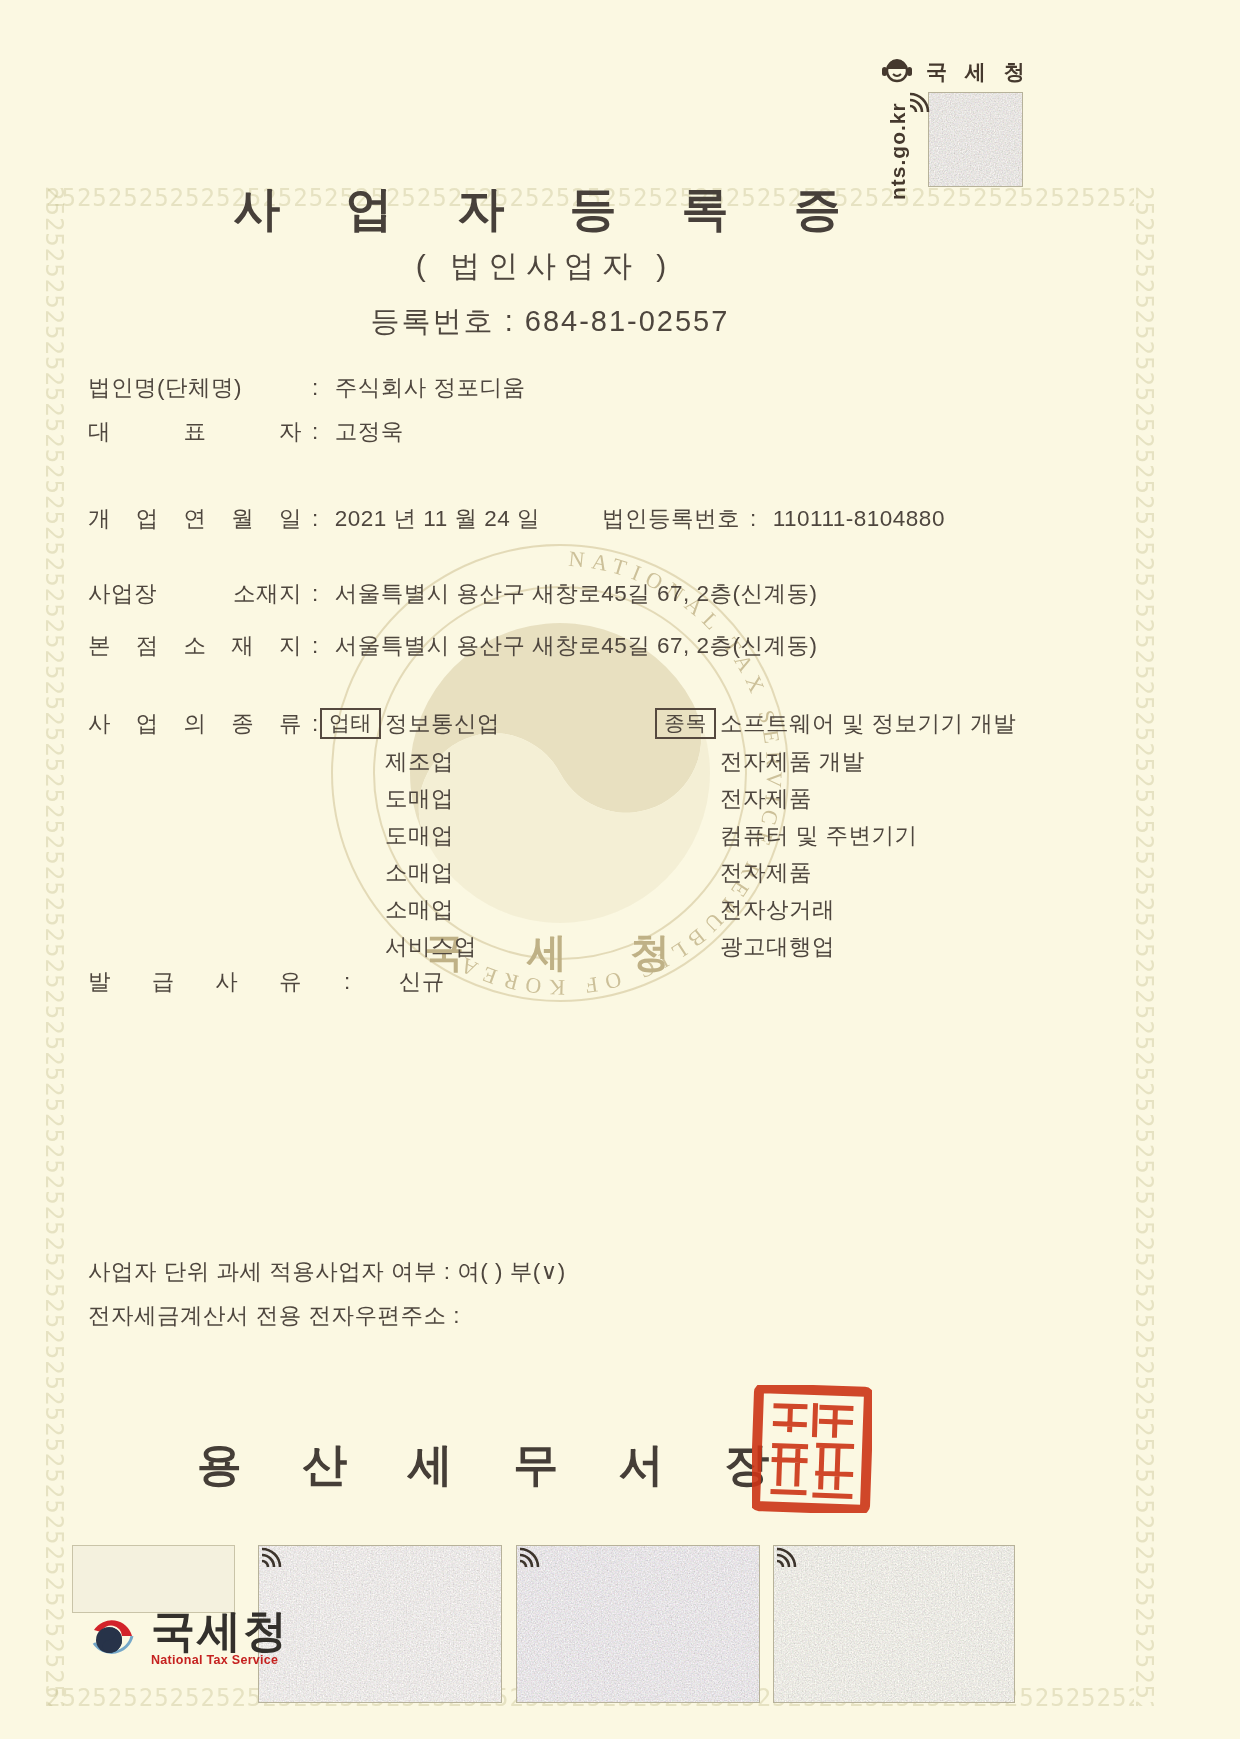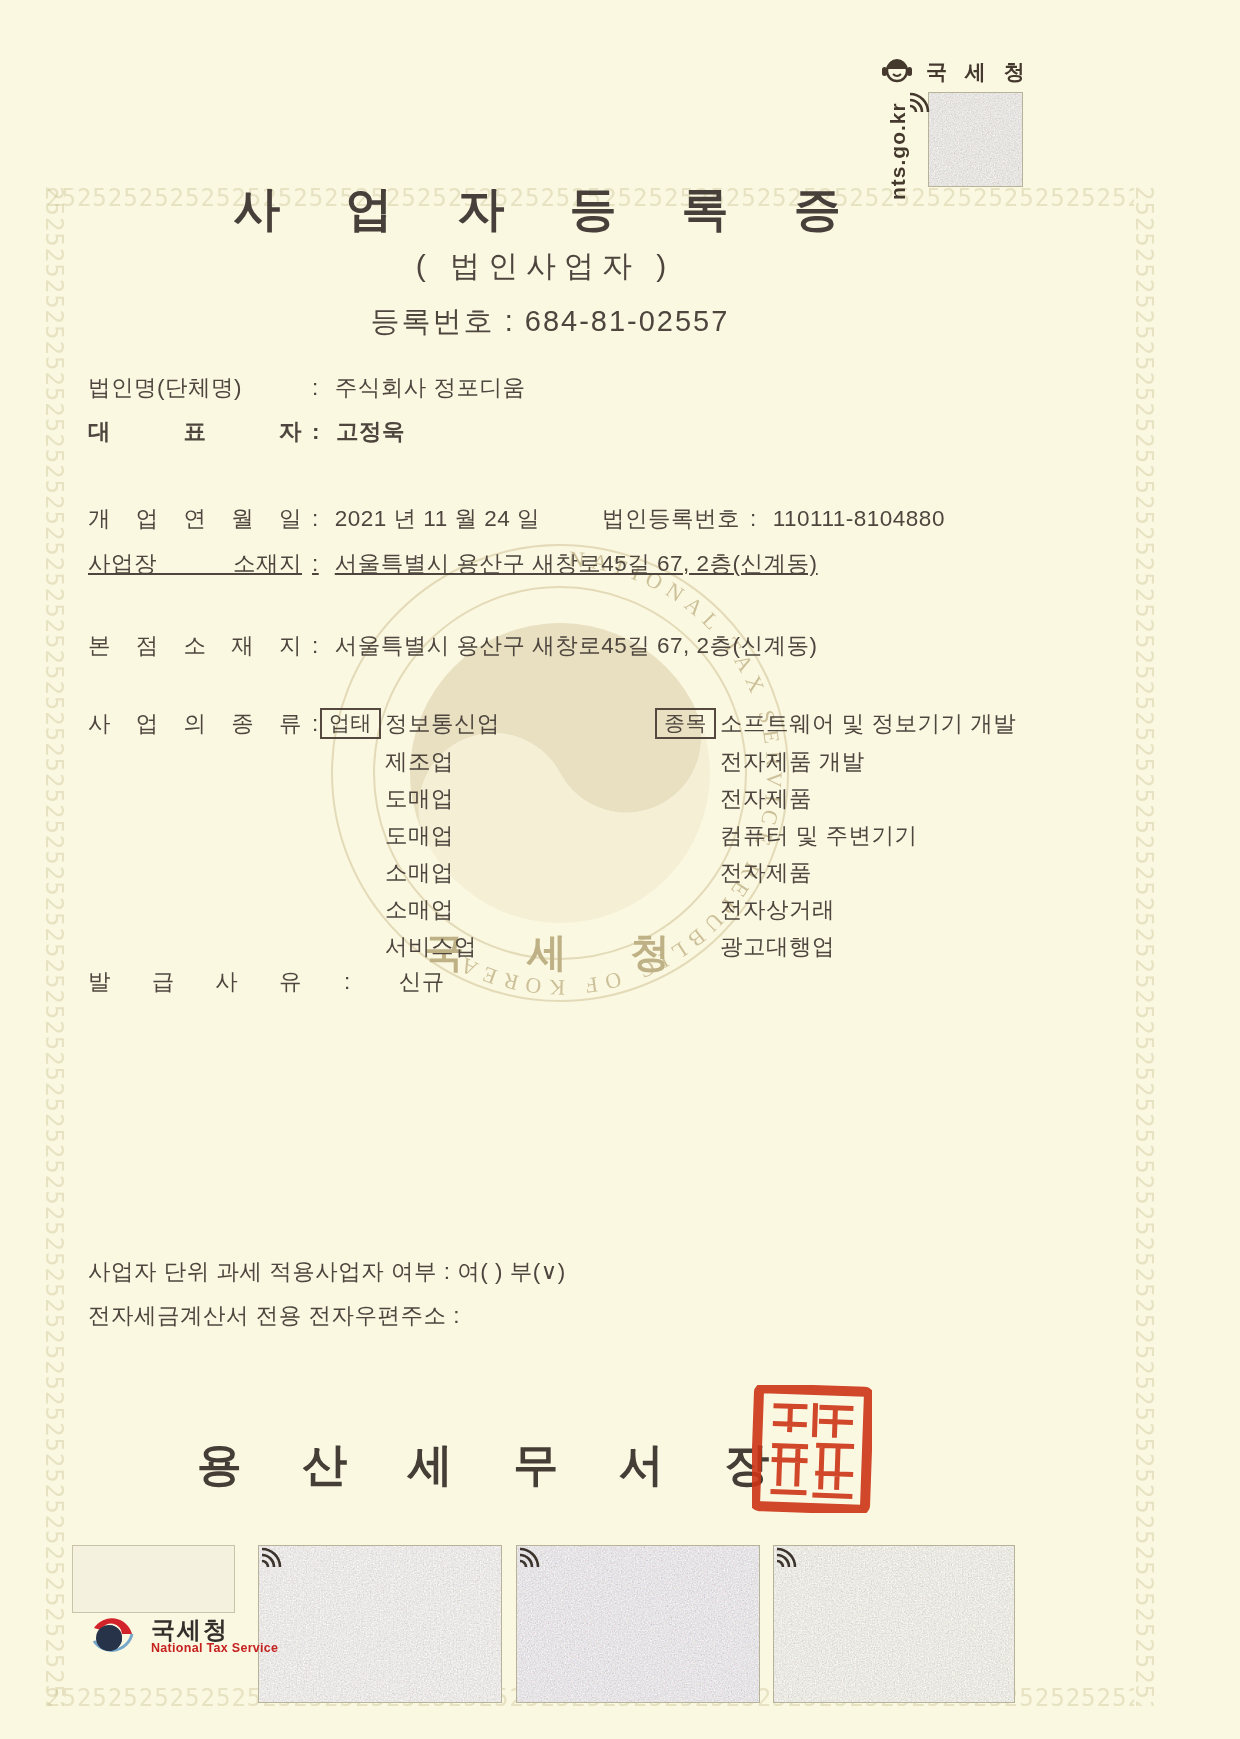--- a/index.html
+++ b/index.html
@@ -35,21 +35,21 @@
           letter-spacing:24px;color:#453e37;}
   
   .agency-label{font-size:21px;font-weight:bold;letter-spacing:6px;color:#45392e;}
   .nts-url{position:absolute;left:886px;top:90px;width:30px;height:110px;
            writing-mode:vertical-rl;transform:rotate(180deg);font-size:21px;font-weight:bold;
            letter-spacing:1px;color:#45392e;}
   .noise-box{position:absolute;border:1px solid #b7b29a;}
   
   .white-box{position:absolute;left:72px;top:1545px;width:161px;height:66px;
              background:#f4f1de;border:1px solid #c9c4a8;}
-  .nts-logo-text{font-size:24px;font-weight:bold;letter-spacing:2px;color:#33302c;}
+  .nts-logo-text{font-size:44px;font-weight:bold;letter-spacing:2px;color:#33302c;}
   .nts-logo-sub{font-size:12.5px;font-weight:bold;color:#c5211f;letter-spacing:.3px;}
   .wifi{position:absolute;}
 </style>
 </head>
 <body>
 
 <div class="page">
 
   <div class="border-strip bs-top">2525252525252525252525252525252525252525252525252525252525252525252525252525252525252525252525252525252525252525252525252525252525252525252525252525252525252525</div>
   <div class="border-strip bs-bottom">2525252525252525252525252525252525252525252525252525252525252525252525252525252525252525252525252525252525252525252525252525252525252525252525252525252525252525</div>
@@ -108,35 +108,35 @@
 
   <div class="abs subtitle">( 법인사업자 )</div>
   <div class="abs title">사 업 자 등 록 증</div>
   <div class="abs regno">등록번호 : 684-81-02557</div>
 
   <div class="row" style="top:372px;">
     <span class="lbl">법인명(단체명)</span>
     <span class="colon">:</span>
     <span>주식회사 정포디움</span>
   </div>
-  <div class="row" style="top:416px;font-weight:bold;">
+  <div class="row" style="top:416px;">
     <span class="lbl">대 표 자</span>
     <span class="colon">:</span>
     <span>고정욱</span>
   </div>
   <div class="row" style="top:503px;">
     <span class="lbl">개 업 연 월 일</span>
     <span class="colon">:</span>
     <span>2021 년 11 월 24 일</span>
     <span style="width:62px;"></span>
     <span>법인등록번호</span>
     <span class="colon">:</span>
     <span>110111-8104880</span>
   </div>
-  <div class="row" style="top:548px;text-decoration:underline;">
+  <div class="row" style="top:578px;">
     <span class="lbl">사업장 소재지</span>
     <span class="colon">:</span>
     <span>서울특별시 용산구 새창로45길 67, 2층(신계동)</span>
   </div>
   <div class="row" style="top:630px;">
     <span class="lbl">본 점 소 재 지</span>
     <span class="colon">:</span>
     <span>서울특별시 용산구 새창로45길 67, 2층(신계동)</span>
   </div>
 

